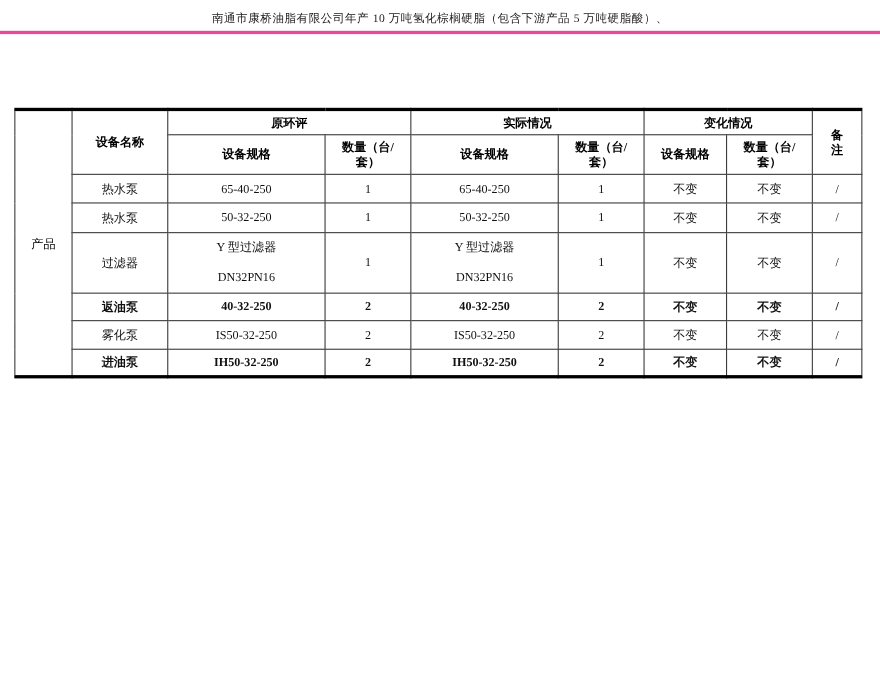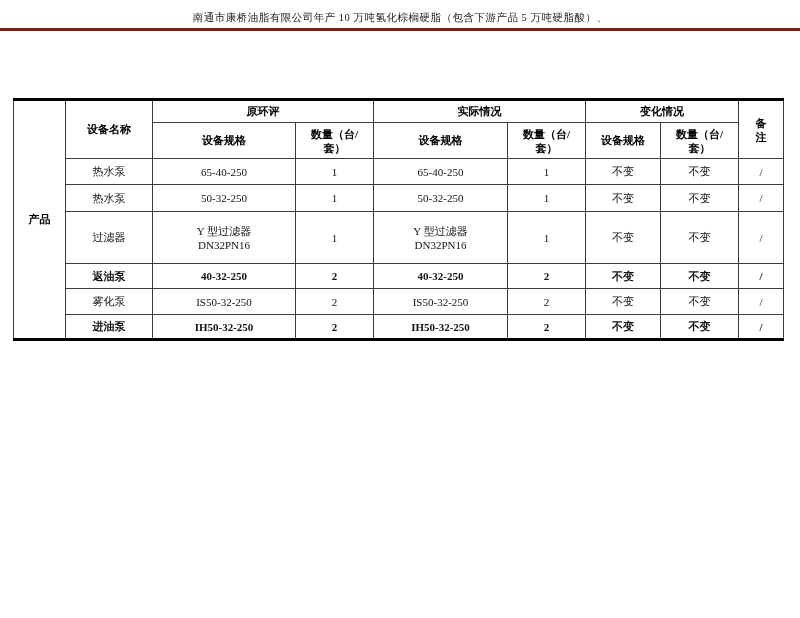--- a/index.html
+++ b/index.html
@@ -13,21 +13,21 @@
     color: #111;
     overflow: hidden;
   }
   
   .doc-header {
     position: absolute;
     top: 0; left: 0; right: 0;
     text-align: center;
     padding-top: 9px;
     padding-bottom: 2px;
-    border-bottom: 3px solid #7f1d1d;
+    border-bottom: 3px solid #ec4899;
     font-size: 10.5px;
     line-height: 17px;
     color: #1a1a1a;
     letter-spacing: 0.5px;
   }
   
   table.equip {
     position: absolute;
     left: 13px;
     top: 98px;
@@ -45,25 +45,25 @@
     vertical-align: middle;
     font-size: 11px;
     padding: 0 2px;
     overflow: hidden;
   }
   td.hdr { font-weight: bold; font-size: 11px; color: #000; }
   td.pre { white-space: pre-line; }
   td.product-cell {
     vertical-align: top;
     padding-top: 19px;
-    font-weight: bold;
+    font-weight: normal;
   }
   td.remark-hdr { line-height: 14px; }
   td.qty-hdr { line-height: 14px; }
-  td.two-line { line-height: 14px; }
+  td.two-line { line-height: 27px; }
   tr.hr1 { height: 23px; }
   tr.hr2 { height: 36px; }
   tr.br1 { height: 26px; }
   tr.br2 { height: 27px; }
   tr.br3 { height: 52px; }
   tr.br4 { height: 25px; font-weight: bold; }
   tr.br5 { height: 26px; }
   tr.br6 { height: 25px; font-weight: bold; }
   
   .page-number {

